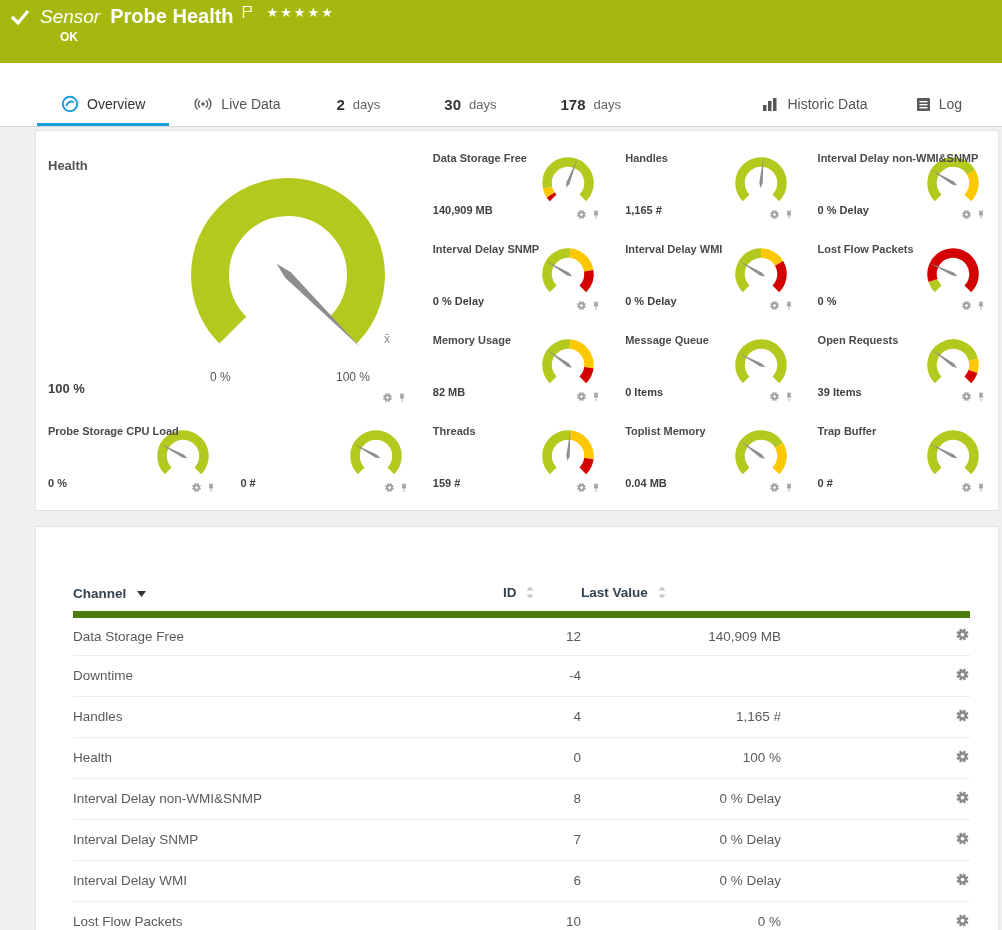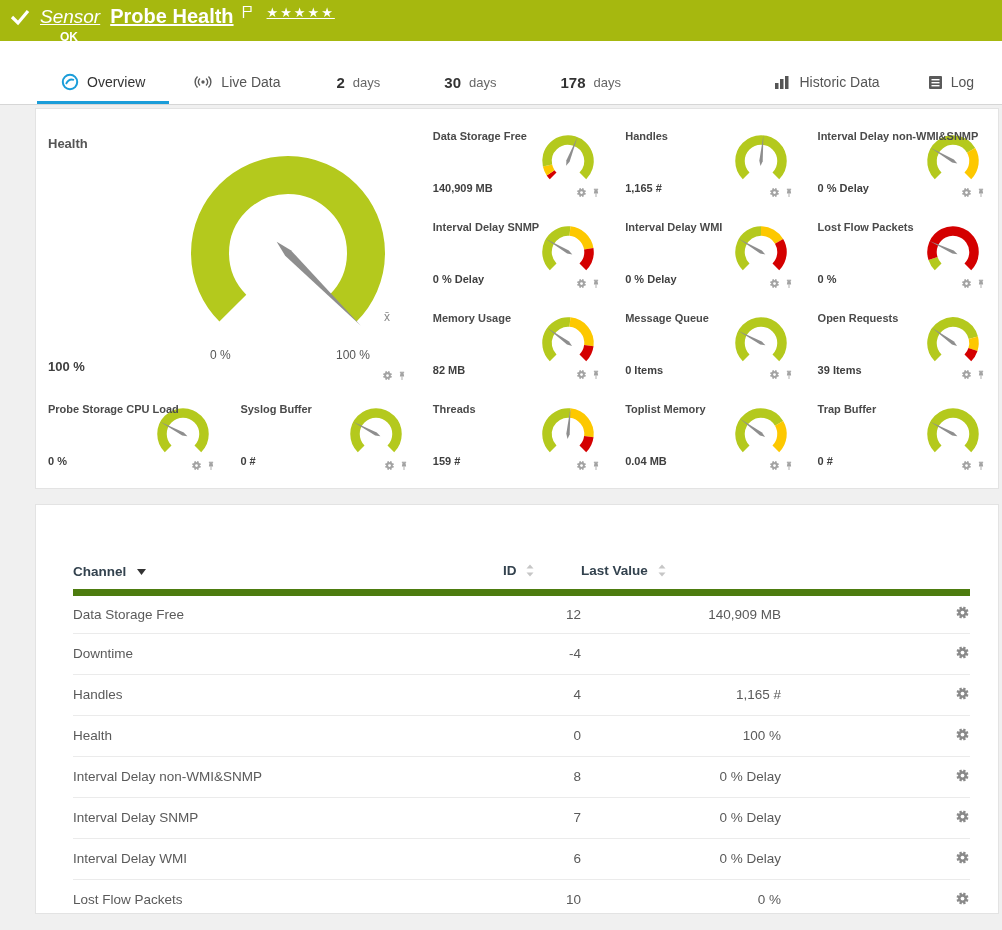--- a/index.html
+++ b/index.html
@@ -3,32 +3,32 @@
 <meta charset="utf-8">
 <style>
   * { box-sizing: border-box; }
   html,body { margin:0; padding:0; }
   body {
     width:1002px; height:930px; overflow:hidden; background:#fff;
     font-family:"Liberation Sans","DejaVu Sans",sans-serif;
     -webkit-font-smoothing:antialiased;
   }
   
-  .topbar { height:41px; background:#a6b80f; color:#fff; padding:5px 0 0 10px;text-decoration:underline; }
+  .topbar { height:63px; background:#a6b80f; color:#fff; padding:5px 0 0 10px; }
   .topbar-line1 { display:flex; align-items:center; }
   .check { margin-right:4px; display:flex; }
   .kind { font-style:italic; font-size:19px; margin:0 10px 0 6px; }
   .sname { font-weight:bold; font-size:20px; }
   .flag { margin:-10px 0 0 8px; display:flex; }
   .stars { margin:-8px 0 0 14px; font-size:13px; letter-spacing:2px; }
   .ok { margin-left:50px; font-size:12px; font-weight:bold; margin-top:2px; }
 
   
   .tabs { margin-top:22px; display:flex; align-items:stretch; border-bottom:1px solid #d6d6d6;
-          padding:0 4px 0 37px; height:42px; background:#fff; }
+          padding:0 16px 0 37px; height:42px; background:#fff; }
   .tab { display:flex; align-items:center; gap:8px; padding:0 24px; font-size:14px; color:#555;
          border-bottom:3px solid transparent; cursor:pointer; white-space:nowrap; }
   .tab.days { padding:0 32px; }
   .tab.active { border-bottom-color:#1b9dd9; color:#333; }
   .tab .num { font-weight:bold; color:#333; font-size:15px; }
   .tab .unit { color:#666; font-size:13px; }
   .tab.historic { margin-left:auto; }
   .tab svg { display:block; }
 
   
@@ -504,21 +504,20 @@
             <span class="icn">
               <svg width="10" height="10" viewBox="0 0 12 14">
                 <rect x="3" y="1" width="6" height="1.6" fill="#a3a3a3"></rect>
                 <path d="M4 2.6 h4 l1 5 h-6 z" fill="#a3a3a3"></path>
                 <rect x="5.4" y="7.6" width="1.2" height="5" fill="#a3a3a3"></rect>
               </svg>
             </span>
           </div>
      </div>
         <div class="tile">
-       <div class="tile-title">Syslog Buffer</div>
        <div class="tile-svg"><svg width="64" height="56" viewBox="0 0 64 56">
               <path d="M 17.15 42.85 A 21 21 0 1 1 46.85 42.85" stroke="#b4c91d" stroke-width="9.5" fill="none"></path>
               <polygon points="9.02,15.83 32.80,26.50 36.42,30.34 31.20,29.50" fill="#8e8e8e"></polygon>
             </svg></div>
        <div class="tile-value">0 #</div>
        <div class="tile-icons">
             <span class="icn">
               <svg width="11" height="11" viewBox="0 0 16 16">
                 <circle cx="8" cy="8" r="4.6" fill="#a3a3a3"></circle>
                 <line x1="10.86" y1="9.19" x2="13.91" y2="10.45" stroke="#a3a3a3" stroke-width="2.6"></line>

